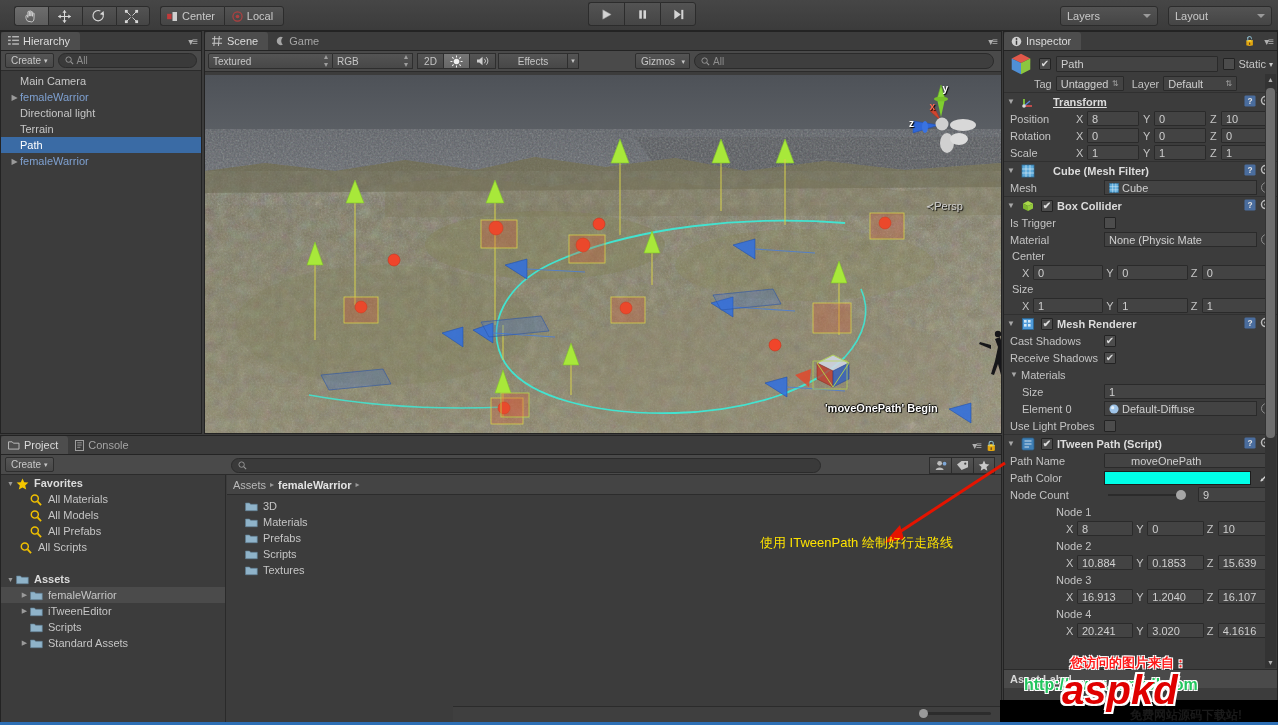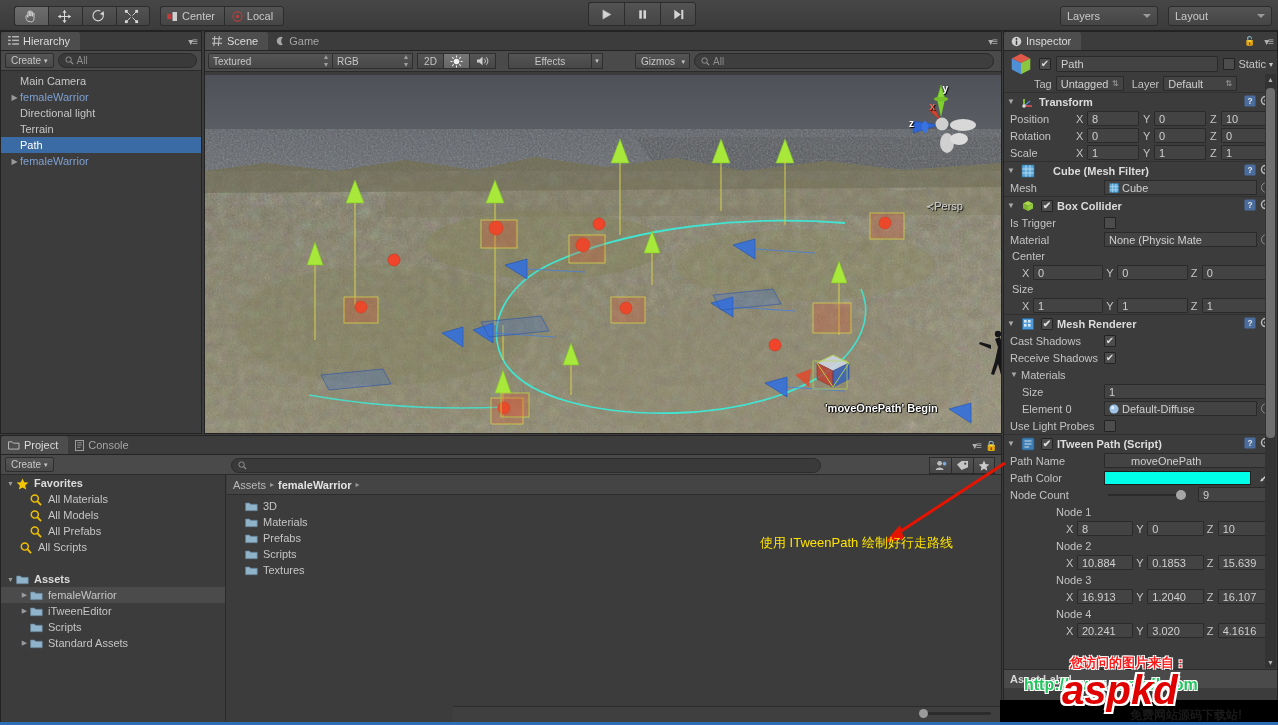--- a/index.html
+++ b/index.html
@@ -543,21 +543,21 @@
             </g>
           </svg>
       </div>
       <div class="sbtn" style="width:26px;">
         <svg width="14" height="12" viewBox="0 0 15 13">
             <path d="M1 5 L3.5 5 L7 2 L7 11 L3.5 8 L1 8 Z" fill="#cdcdcd"></path>
             <path d="M9 4 A3.4 3.4 0 0 1 9 9" fill="none" stroke="#cdcdcd" stroke-width="1"></path>
             <path d="M11 2.4 A5.6 5.6 0 0 1 11 10.6" fill="none" stroke="#cdcdcd" stroke-width="1"></path>
           </svg>
       </div>
-      <div class="sbtn" style="width:84px; margin-left:12px; border-left:1px solid #2e2e2e;">
+      <div class="sbtn" style="width:70px; margin-left:2px; border-left:1px solid #2e2e2e;">
         <span>Effects</span>
       </div>
       <div class="sbtn" style="min-width:11px; padding:0 3px; font-size:7px;">▾</div>
 
       <div style="flex:1"></div>
 
       <div class="gizmos-dd">
         <span>Gizmos</span>
         <span style="position:absolute;right:4px;top:4px;font-size:7px;">▾</span>
       </div>
@@ -1001,21 +1001,21 @@
       </div>
 
       <div class="comp-header">
         <span class="fold">▼</span>
         <svg class="cicon" viewBox="0 0 14 14">
           <path d="M3 11 L3 4" stroke="#8ad93b" stroke-width="1.6"></path>
           <path d="M3 11 L11 11" stroke="#e05050" stroke-width="1.6"></path>
           <path d="M3 11 L9 6" stroke="#5a86d8" stroke-width="1.4"></path>
           <circle cx="3" cy="11" r="1.8" fill="#d8d8d8"></circle>
         </svg>
-        <span style="">Transform</span>
+        <span style="margin-left:14px;text-decoration:underline;">Transform</span>
         <span class="tools">
           <span>
             <svg width="12" height="12" viewBox="0 0 13 13">
                 <rect x="0.5" y="0.5" width="12" height="12" rx="1.5" fill="#4a6d9e"></rect>
                 <text x="6.5" y="9.5" font-size="9" fill="#e0e0e0" text-anchor="middle" font-family="Liberation Sans">?</text>
               </svg>
           </span>
           <span>
             <svg width="12" height="12" viewBox="0 0 13 13">
                 <circle cx="6" cy="6" r="4.4" fill="none" stroke="#bcbcbc" stroke-width="1.6"></circle>

